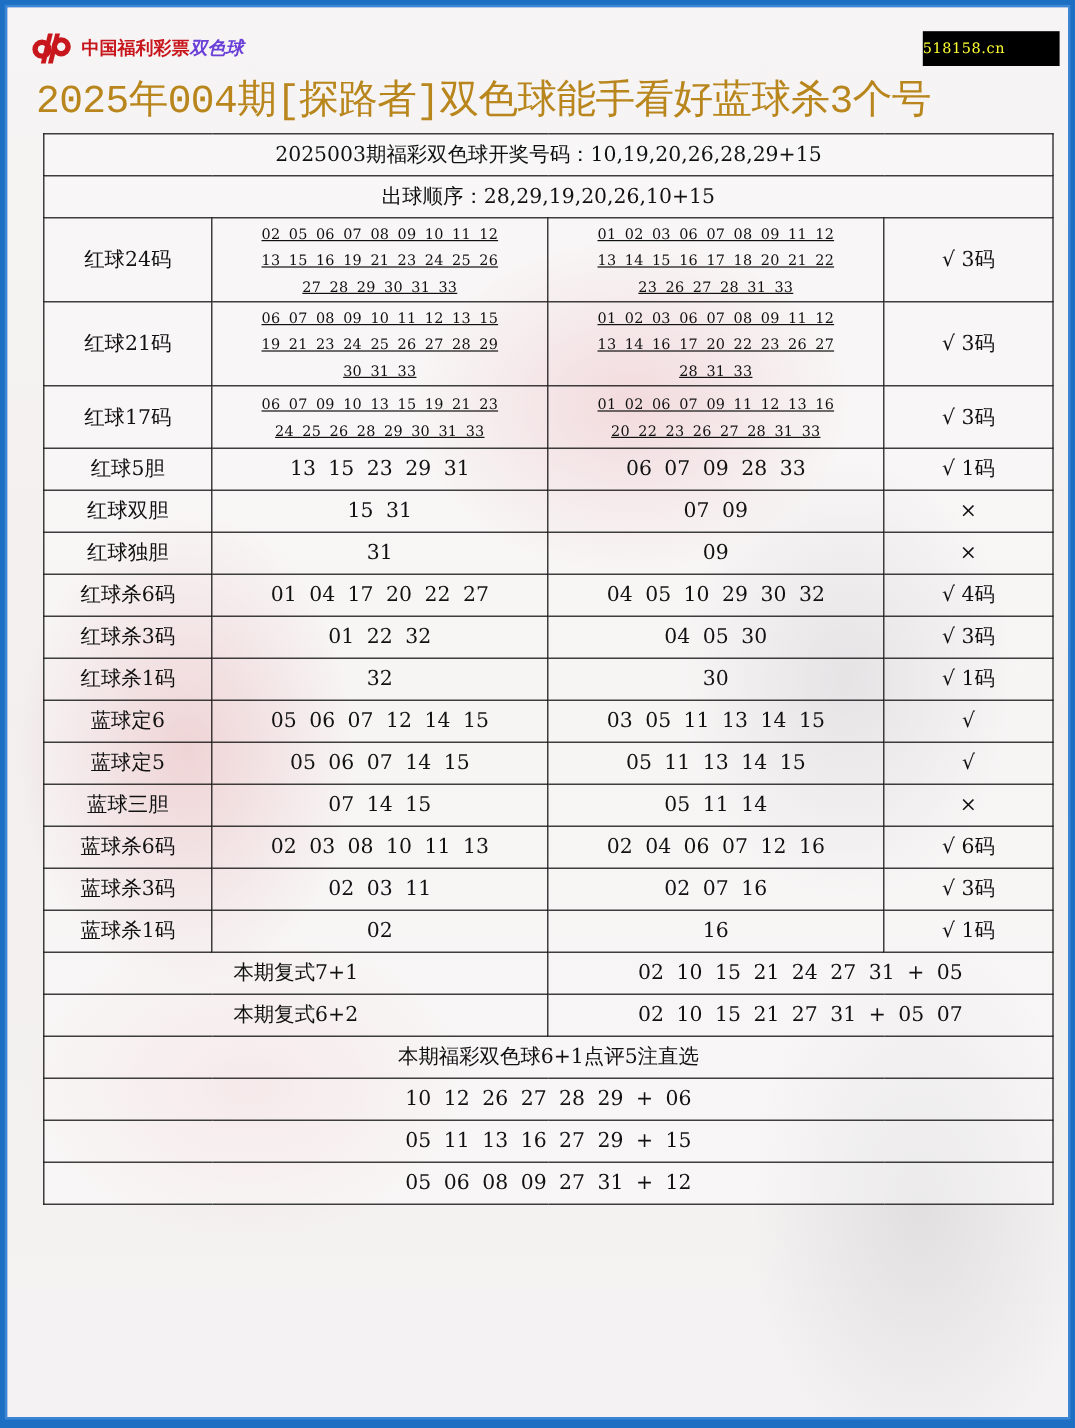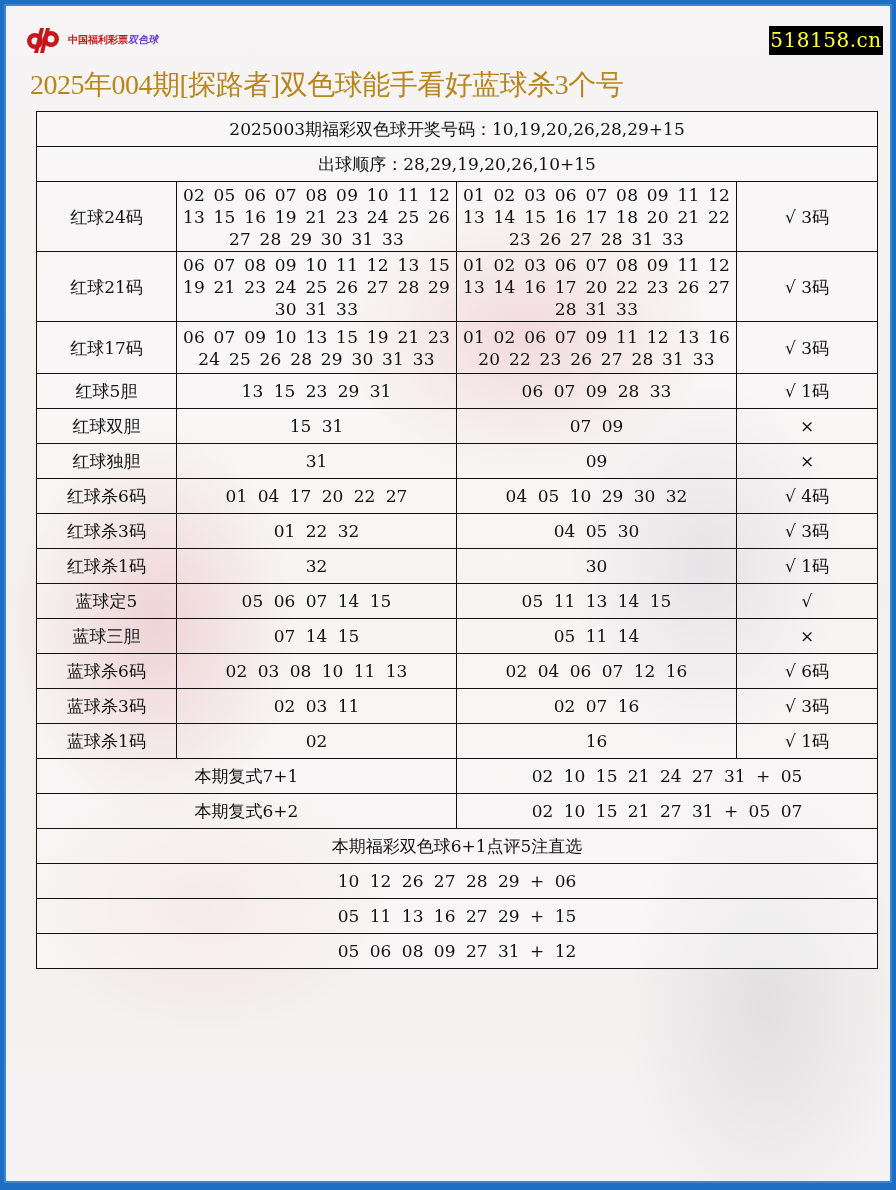--- a/index.html
+++ b/index.html
@@ -23,49 +23,49 @@
   }
   .logo {
     position: absolute; left: 18px; top: 20px; height: 28px;
     display: flex; align-items: center;
   }
   .logo-mark {
     width: 40px; height: 28px; position: relative;
   }
   .logo-text {
     font-family: "DejaVu Sans", "Liberation Sans", sans-serif;
-    font-weight: bold; font-size: 10px; color: #c8161d; margin-left: 4px;
+    font-weight: bold; font-size: 15px; color: #c8161d; margin-left: 4px;
     letter-spacing: 0px;
   }
   .logo-text .ssq { color: #6a3fd8; font-style: italic; }
   .site-badge {
     position: absolute; left: 763px; top: 20px; width: 114px; height: 29px;
     background: #000; color: #ffff33;
     font-family: "DejaVu Serif", "Liberation Serif", serif;
-    font-size: 20px; line-height: 29px; text-align: center; letter-spacing: 0.5px;
+    font-size: 12px; line-height: 29px; letter-spacing: 0.5px;
   }
   .page-title {
     position: absolute; left: 24px; top: 56px; width: 850px;
-    font-family: Liberation Serif, serif;
-    font-size: 28px; color: #b8861c; white-space: nowrap;
+    font-family: Liberation Mono, monospace;
+    font-size: 33px; color: #b8861c; white-space: nowrap;
     letter-spacing: -0.5px; line-height: 46px;
   }
   table.main {
     position: absolute; left: 30px; top: 105px; width: 841px;
     border-collapse: collapse; table-layout: fixed;
     font-size: 17px; color: #111;
   }
   table.main td {
     border: 1px solid #111; text-align: center; vertical-align: middle;
     height: 35px; padding: 0; line-height: 22px;
     background: rgba(255,255,255,0.35);
   }
   td.multi {
     text-align: left; padding: 0 0 0 2px; line-height: 22.5px;
-    font-size: 17px; letter-spacing: 0.2px; word-spacing: 3px;
+    font-size: 12px; letter-spacing: 0.2px; word-spacing: 3px; text-decoration: underline;
   }
   td.nums { word-spacing: 5px; }
 </style>
 </head>
 <body>
 
 <div class="frame">
 
   <div class="logo">
     <svg class="logo-mark" viewBox="0 0 40 28" width="40" height="28">
@@ -171,20 +171,26 @@
         <td class="nums">04 05 30</td>
         <td>√ 3码</td>
       </tr>
       <tr>
         <td>红球杀1码</td>
         <td class="nums">32</td>
         <td class="nums">30</td>
         <td>√ 1码</td>
       </tr>
       <tr>
+        <td>蓝球定6</td>
+        <td class="nums">05 06 07 12 14 15</td>
+        <td class="nums">03 05 11 13 14 15</td>
+        <td>√</td>
+      </tr>
+      <tr>
         <td>蓝球定5</td>
         <td class="nums">05 06 07 14 15</td>
         <td class="nums">05 11 13 14 15</td>
         <td>√</td>
       </tr>
       <tr>
         <td>蓝球三胆</td>
         <td class="nums">07 14 15</td>
         <td class="nums">05 11 14</td>
         <td>×</td>

